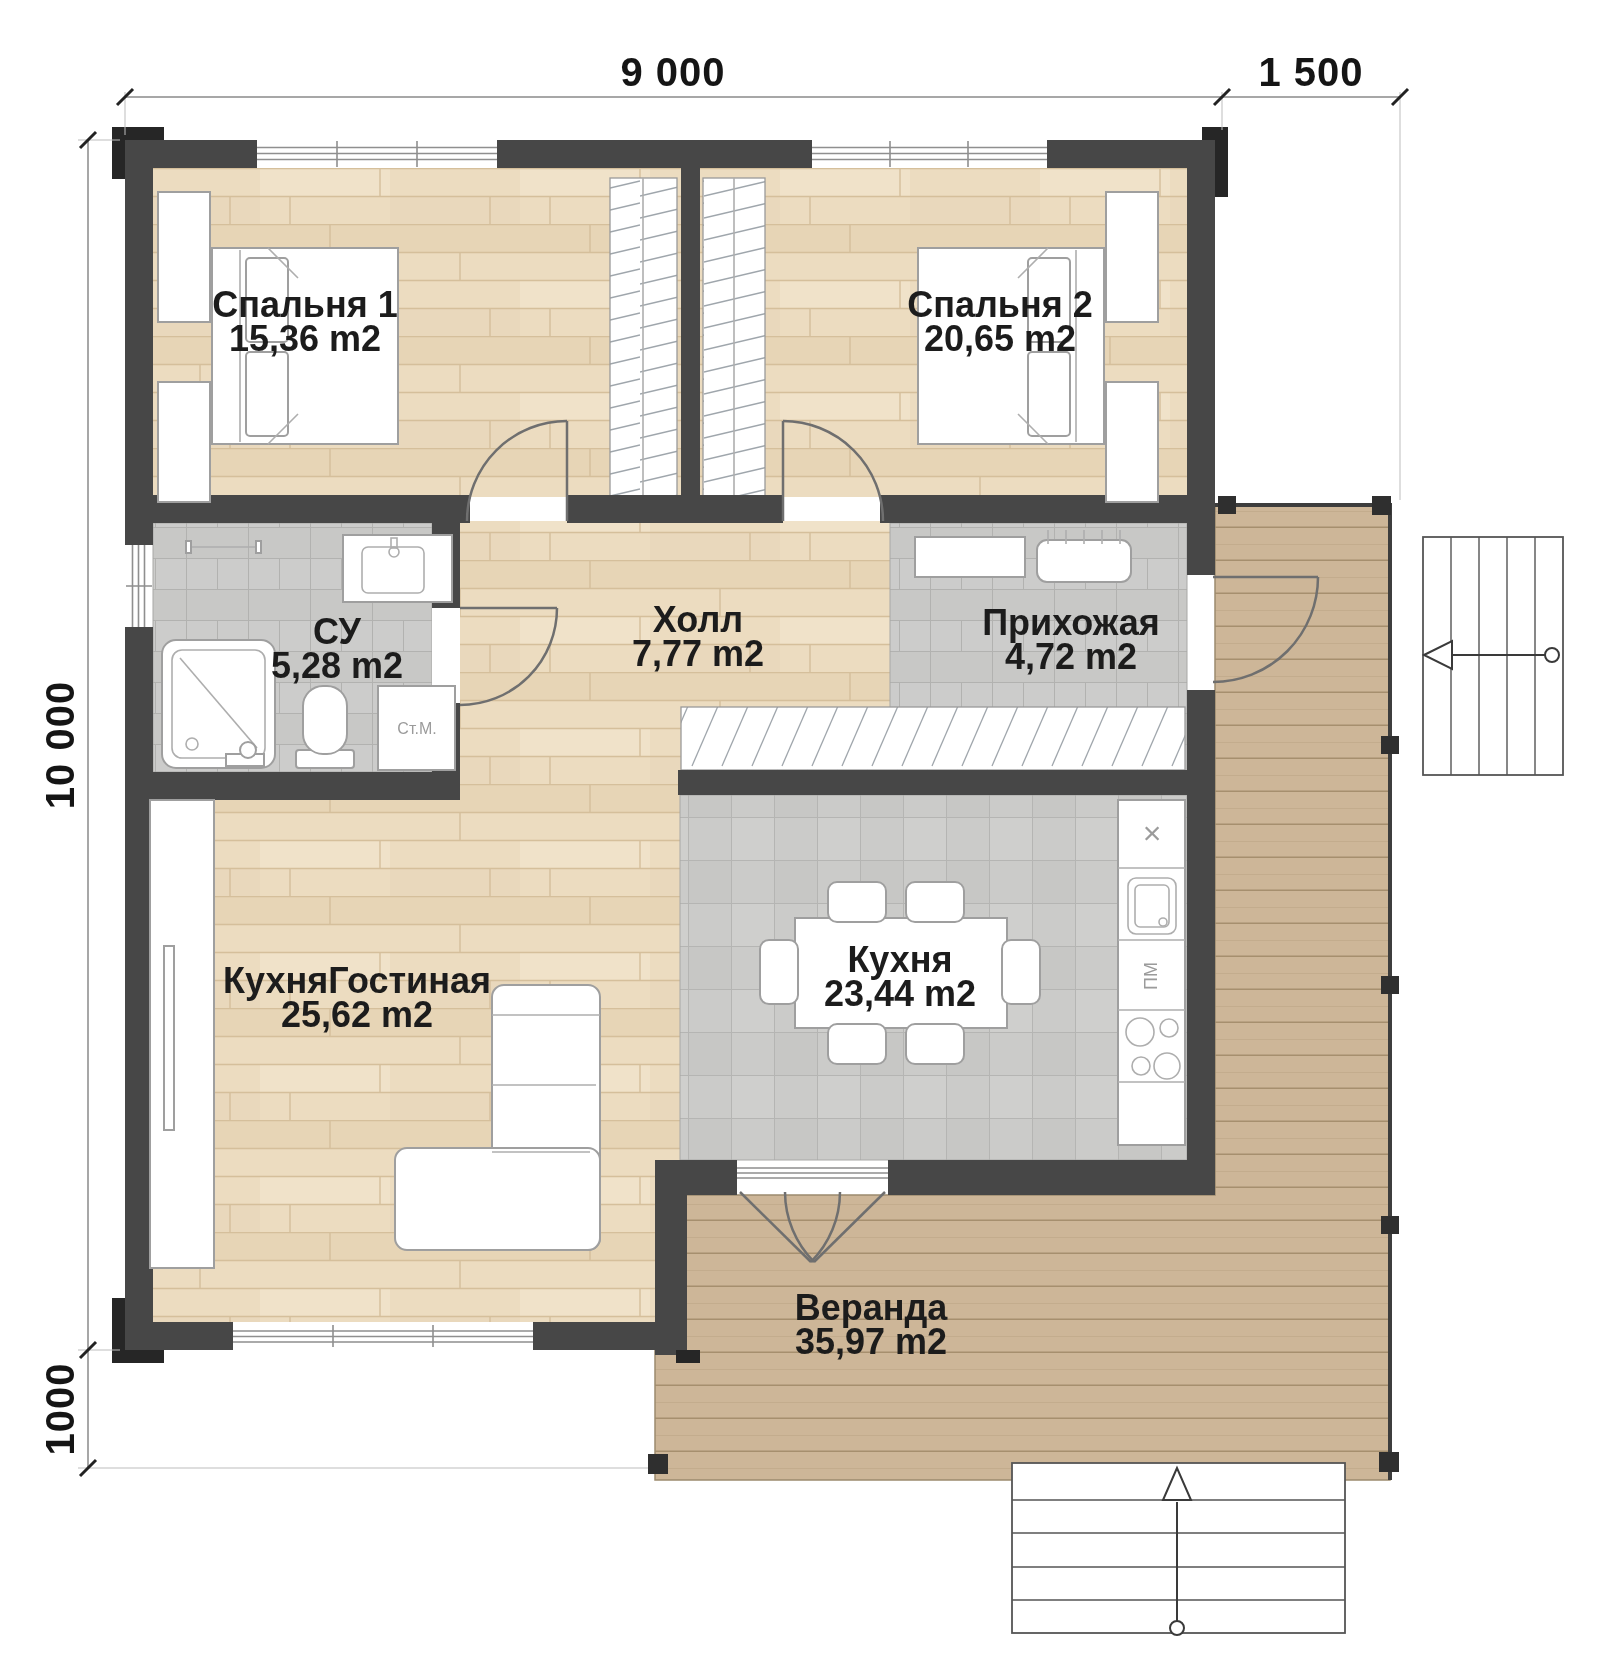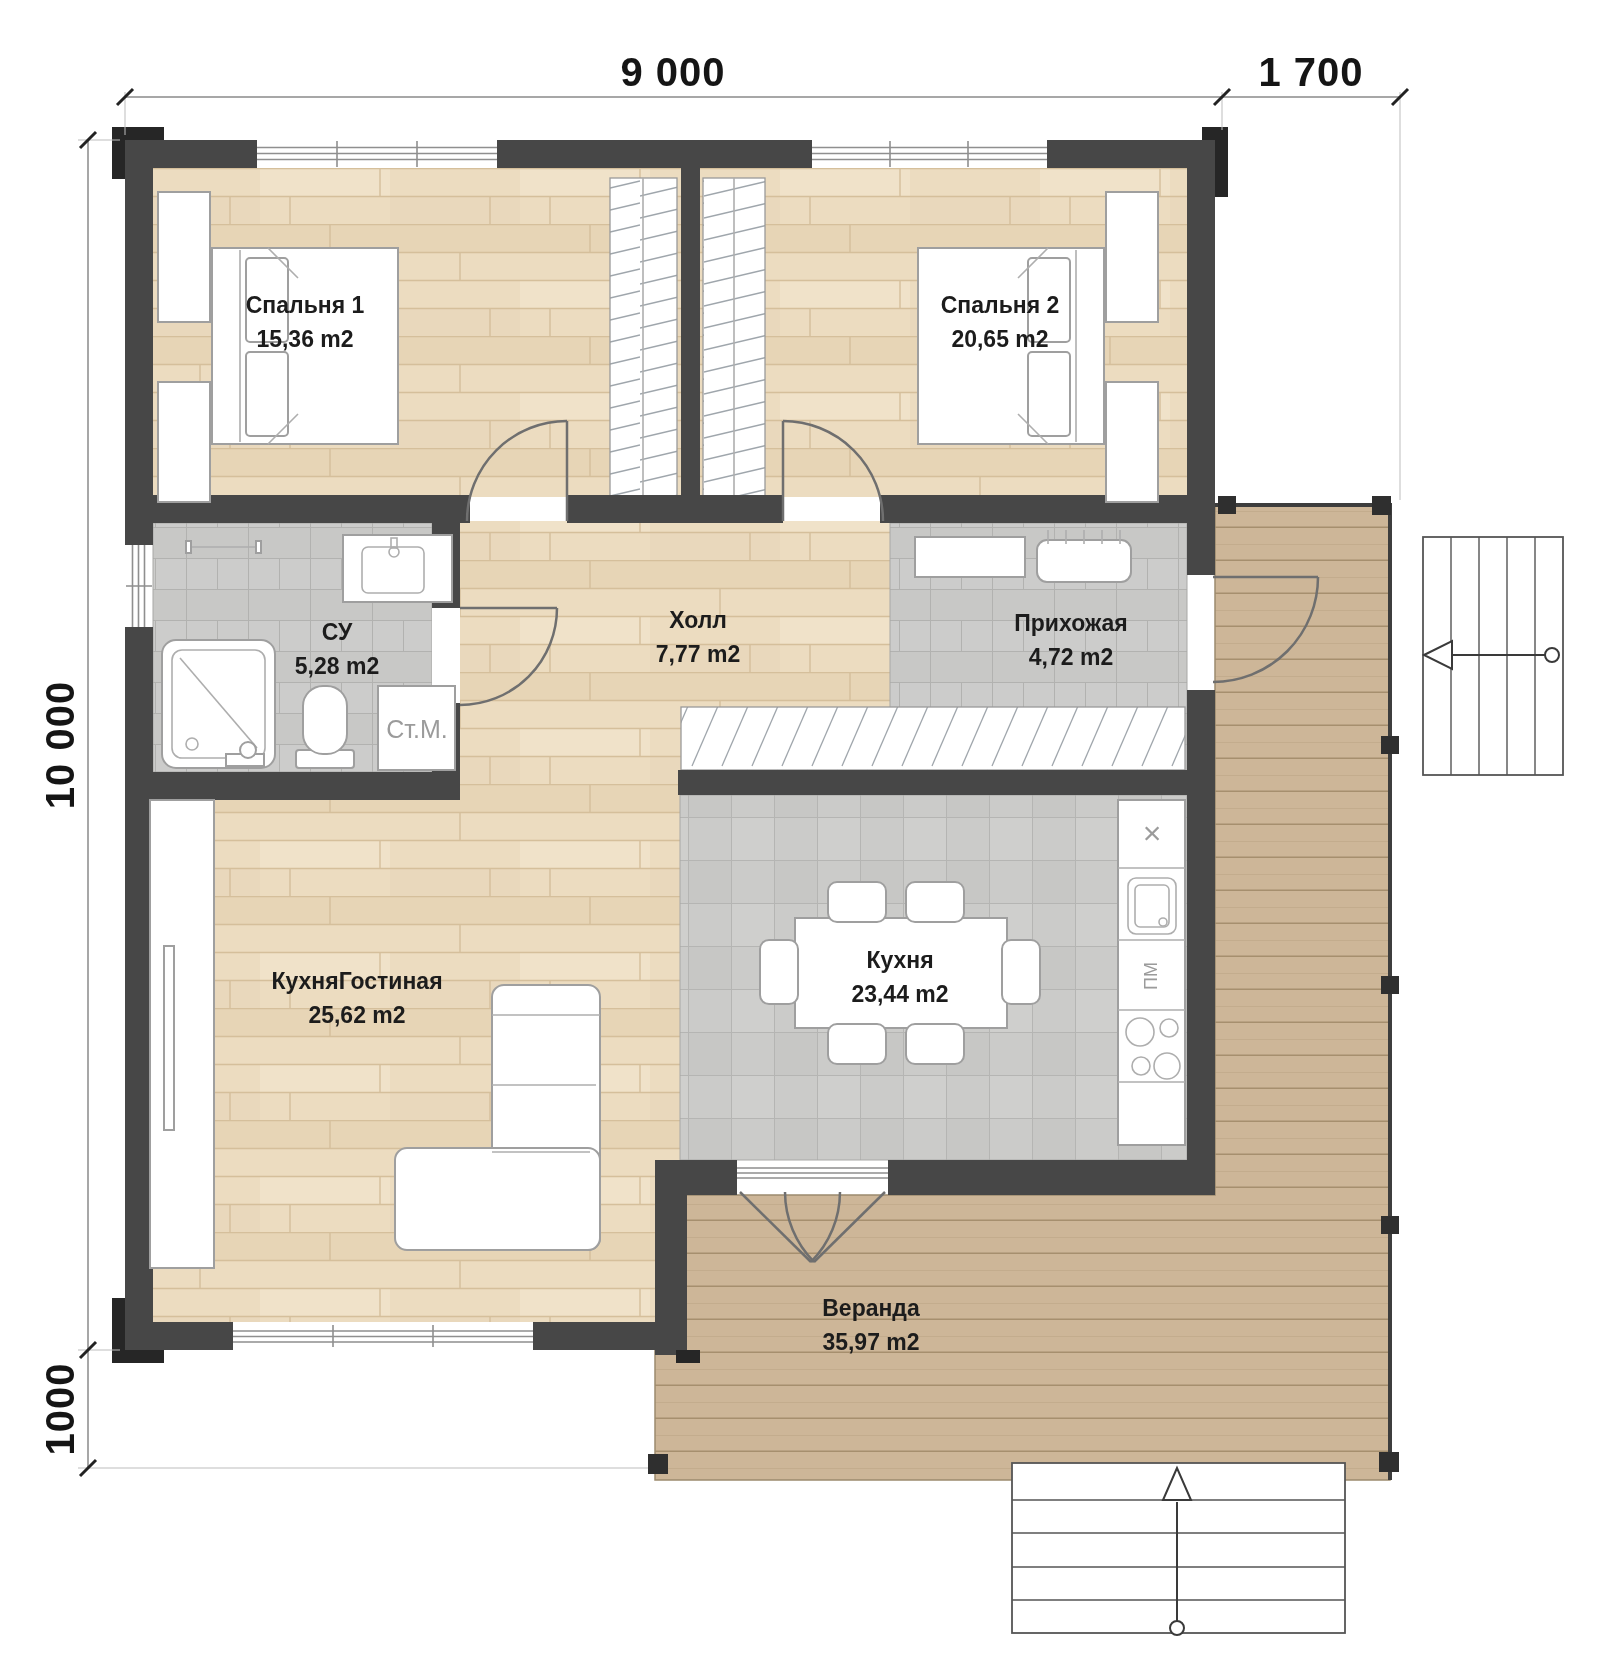--- a/index.html
+++ b/index.html
@@ -13,26 +13,26 @@
   .door{stroke:#6f6f6f;stroke-width:2.5;fill:none;}
   .furn{fill:#ffffff;stroke:#9f9f9f;stroke-width:2;}
   .furnline{stroke:#aeaeae;stroke-width:1.6;fill:none;}
   .stair{fill:#ffffff;stroke:#555555;stroke-width:1.8;}
   .stairline{stroke:#555555;stroke-width:1.4;}
   .arrow{stroke:#3a3a3a;stroke-width:2;fill:#ffffff;}
   .dimline{stroke:#8a8a8a;stroke-width:1.5;}
   .dimext{stroke:#bdbdbd;stroke-width:1;}
   .dimtick{stroke:#222222;stroke-width:3;}
   .room-label{position:absolute;transform:translate(-50%,-50%);text-align:center;
-              color:#1c1c1c;font-size:23px;font-weight:600;line-height:34px;white-space:nowrap;}
+              color:#1c1c1c;font-size:36px;font-weight:600;line-height:34px;white-space:nowrap;}
   .dim{position:absolute;transform:translate(-50%,-50%);font-size:40px;font-weight:600;
        color:#151515;letter-spacing:1px;white-space:nowrap;}
   .dim.v{transform:translate(-50%,-50%) rotate(-90deg);}
   .appliance-label{position:absolute;transform:translate(-50%,-50%);color:#9b9b9b;
-                   font-size:25px;font-weight:500;white-space:nowrap;}
+                   font-size:16px;font-weight:500;white-space:nowrap;}
   .appliance-label.rot{transform:translate(-50%,-50%) rotate(-90deg);font-size:18px;}
   .appliance-label.big{font-size:32px;font-weight:400;}
 </style>
 </head>
 <body>
 
 <div class="canvas">
 
 <svg class="plan-svg" width="1604" height="1676" viewBox="0 0 1604 1676">
   <defs>
@@ -286,21 +286,21 @@
     <line class="dimext" x1="78" y1="140" x2="120" y2="140"></line>
     <line class="dimext" x1="78" y1="1350" x2="120" y2="1350"></line>
     <line class="dimext" x1="78" y1="1468" x2="648" y2="1468"></line>
     <line class="dimtick" x1="80" y1="148" x2="96" y2="132"></line>
     <line class="dimtick" x1="80" y1="1358" x2="96" y2="1342"></line>
     <line class="dimtick" x1="80" y1="1476" x2="96" y2="1460"></line>
   </g>
 </svg>
 
 <div class="dim" style="left:673px;top:72px">9 000</div>
-<div class="dim" style="left:1311px;top:72px">1 700</div>
+<div class="dim" style="left:1311px;top:72px">1 500</div>
 <div class="dim v" style="left:60px;top:745px">10 000</div>
 <div class="dim v" style="left:60px;top:1409px">1000</div>
 
 <div class="room-label" style="left:305px;top:322px">
   <div>Спальня 1</div>
   <div>15,36 m2</div>
 </div>
 <div class="room-label" style="left:1000px;top:322px">
   <div>Спальня 2</div>
   <div>20,65 m2</div>

